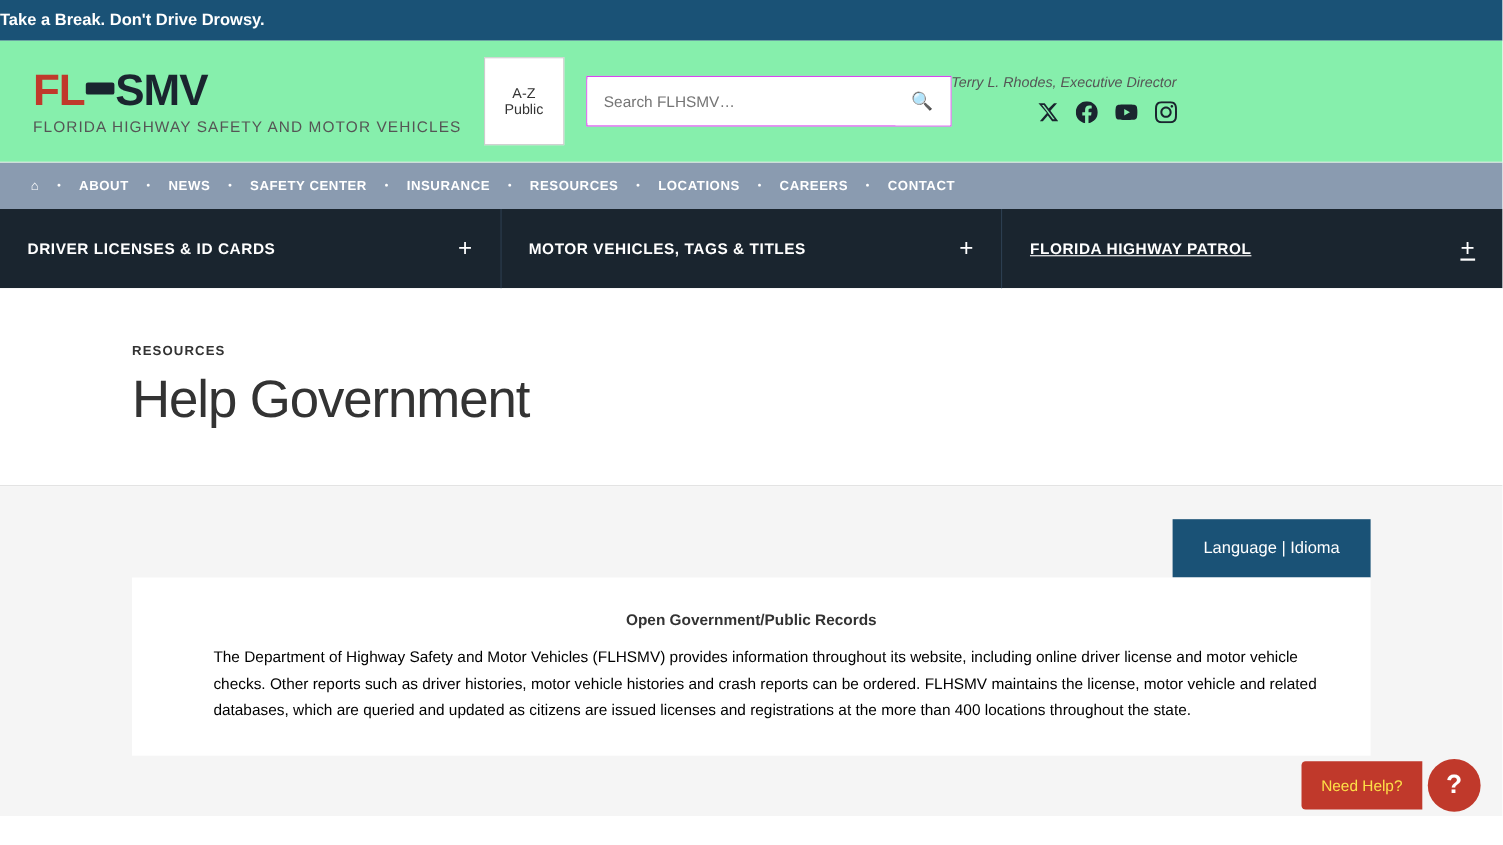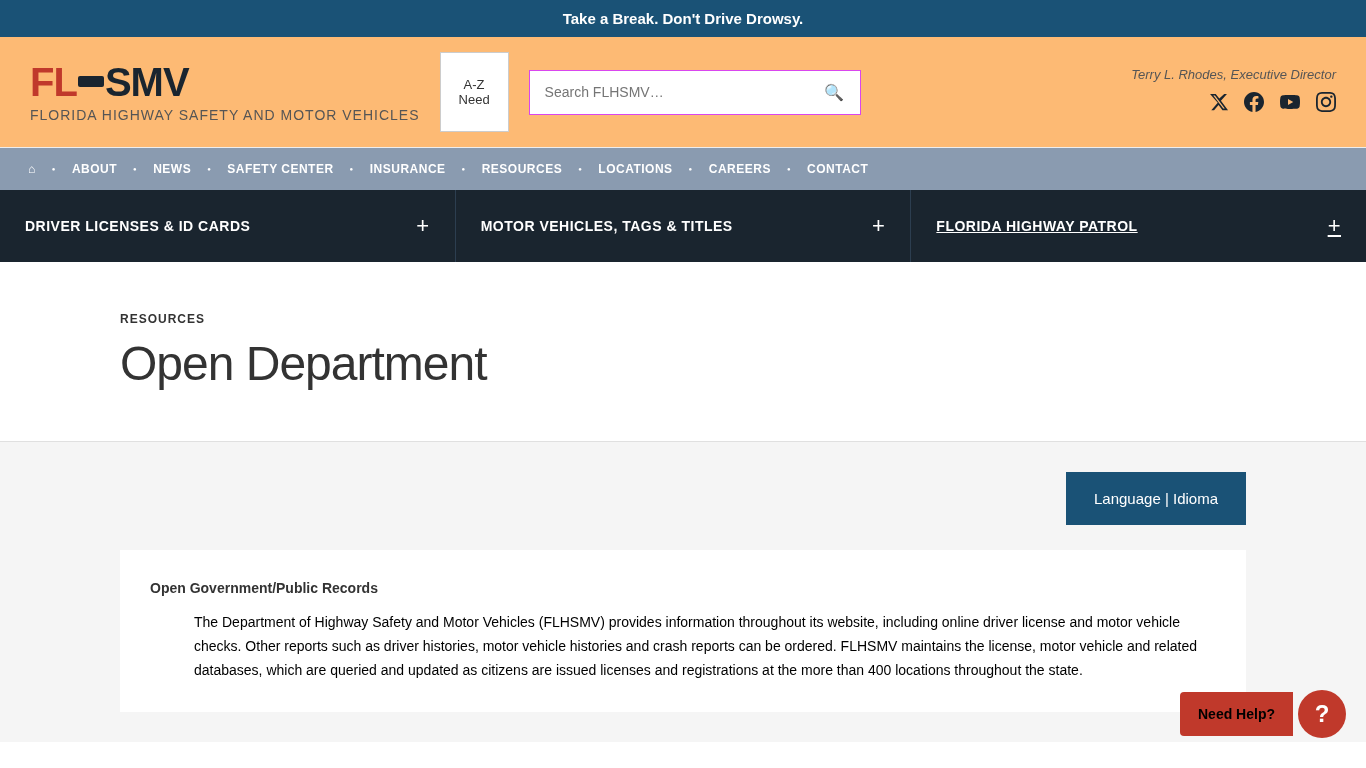--- a/index.html
+++ b/index.html
@@ -2,34 +2,33 @@
 <html><head>
   <meta charset="utf-8">
   <style>
     * { margin: 0; padding: 0; box-sizing: border-box; }
     body { font-family: Arial, sans-serif; font-size: 14px; color: #333; background: #fff; }
 
     
     .top-banner {
       background-color: #1a5276;
       color: #fff;
-      text-align: center;
       padding: 10px 0;
       font-weight: bold;
       font-size: 15px;
     }
 
     
     .header {
       display: flex;
       align-items: center;
       padding: 15px 30px;
-      background: #fdba74;
+      background: #86efac;
       border-bottom: 1px solid #eee;
-      justify-content: space-between;
+      justify-content: flex-start;
     }
     .header-left {
       display: flex;
       align-items: center;
       gap: 20px;
     }
     .logo-container {
       display: flex;
       flex-direction: column;
     }
@@ -183,35 +182,34 @@
 
     
     .main-content {
       background: #f5f5f5;
       padding: 30px 120px;
       min-height: 300px;
     }
     .language-btn {
       display: block;
       margin-left: auto;
-      margin-bottom: 25px;
       background: #1a5276;
       color: #fff;
       border: none;
       padding: 18px 28px;
       font-size: 15px;
       cursor: pointer;
       font-weight: normal;
     }
     .content-section {
       background: #fff;
       padding: 30px;
     }
     .content-title {
-      text-align: left;
+      text-align: center;
       font-weight: bold;
       font-size: 14px;
       margin-bottom: 15px;
     }
     .content-text {
       font-size: 14px;
       line-height: 1.7;
       color: #000000;
       margin-left: 44px;
     }
@@ -220,24 +218,24 @@
     .need-help-container {
       position: fixed;
       bottom: 30px;
       right: 20px;
       display: flex;
       align-items: center;
       gap: 0;
     }
     .need-help-btn {
       background: #c0392b;
-      color: #000000;
+      color: #fde047;
       padding: 14px 18px;
       font-size: 14px;
-      font-weight: bold;
+      font-weight: normal;
       border: none;
       cursor: pointer;
       border-radius: 4px 0 0 4px;
     }
     .need-help-icon {
       background: #c0392b;
       color: #fff;
       width: 48px;
       height: 48px;
       border-radius: 50%;
@@ -262,21 +260,21 @@
 
     <div class="logo-container">
       <div class="logo-text">
         <span class="logo-fl">FL</span><span style="display:inline-block;width:26px;height:11px;background:#1a252f;border-radius:2px;margin:0 1px;vertical-align:middle;position:relative;top:-3px;"></span><span class="logo-hsmv">SMV</span>
       </div>
       <div class="logo-sub">Florida Highway Safety and Motor Vehicles</div>
     </div>
 
     <div class="az-guide-btn">
       <div>A-Z</div>
-      <div>Need</div>
+      <div>Public</div>
     </div>
 
     <div class="search-container">
       <input class="search-input" type="text" placeholder="Search FLHSMV…" style="">
       <button class="search-btn">
         <span>🔍</span>
       </button>
     </div>
   </div>
 
@@ -341,21 +339,21 @@
     <span class="section-nav-plus">+</span>
   </div>
   <div class="section-nav-item">
     <span>FLORIDA HIGHWAY PATROL</span>
     <span class="section-nav-plus">+</span>
   </div>
 </div>
 
 <div class="content-header">
   <div class="resources-label">RESOURCES</div>
-  <h1 class="page-title">Open Department</h1>
+  <h1 class="page-title">Help Government</h1>
 </div>
 
 <div class="main-content">
   <button class="language-btn">Language | Idioma</button>
 
   <div class="content-section">
     <div class="content-title">Open Government/Public Records</div>
     <p class="content-text">The Department of Highway Safety and Motor Vehicles (FLHSMV) provides information throughout its website, including online driver license and motor vehicle checks. Other reports such as driver histories, motor vehicle histories and crash reports can be ordered. FLHSMV maintains the license, motor vehicle and related databases, which are queried and updated as citizens are issued licenses and registrations at the more than 400 locations throughout the state.</p>
   </div>
 </div>

